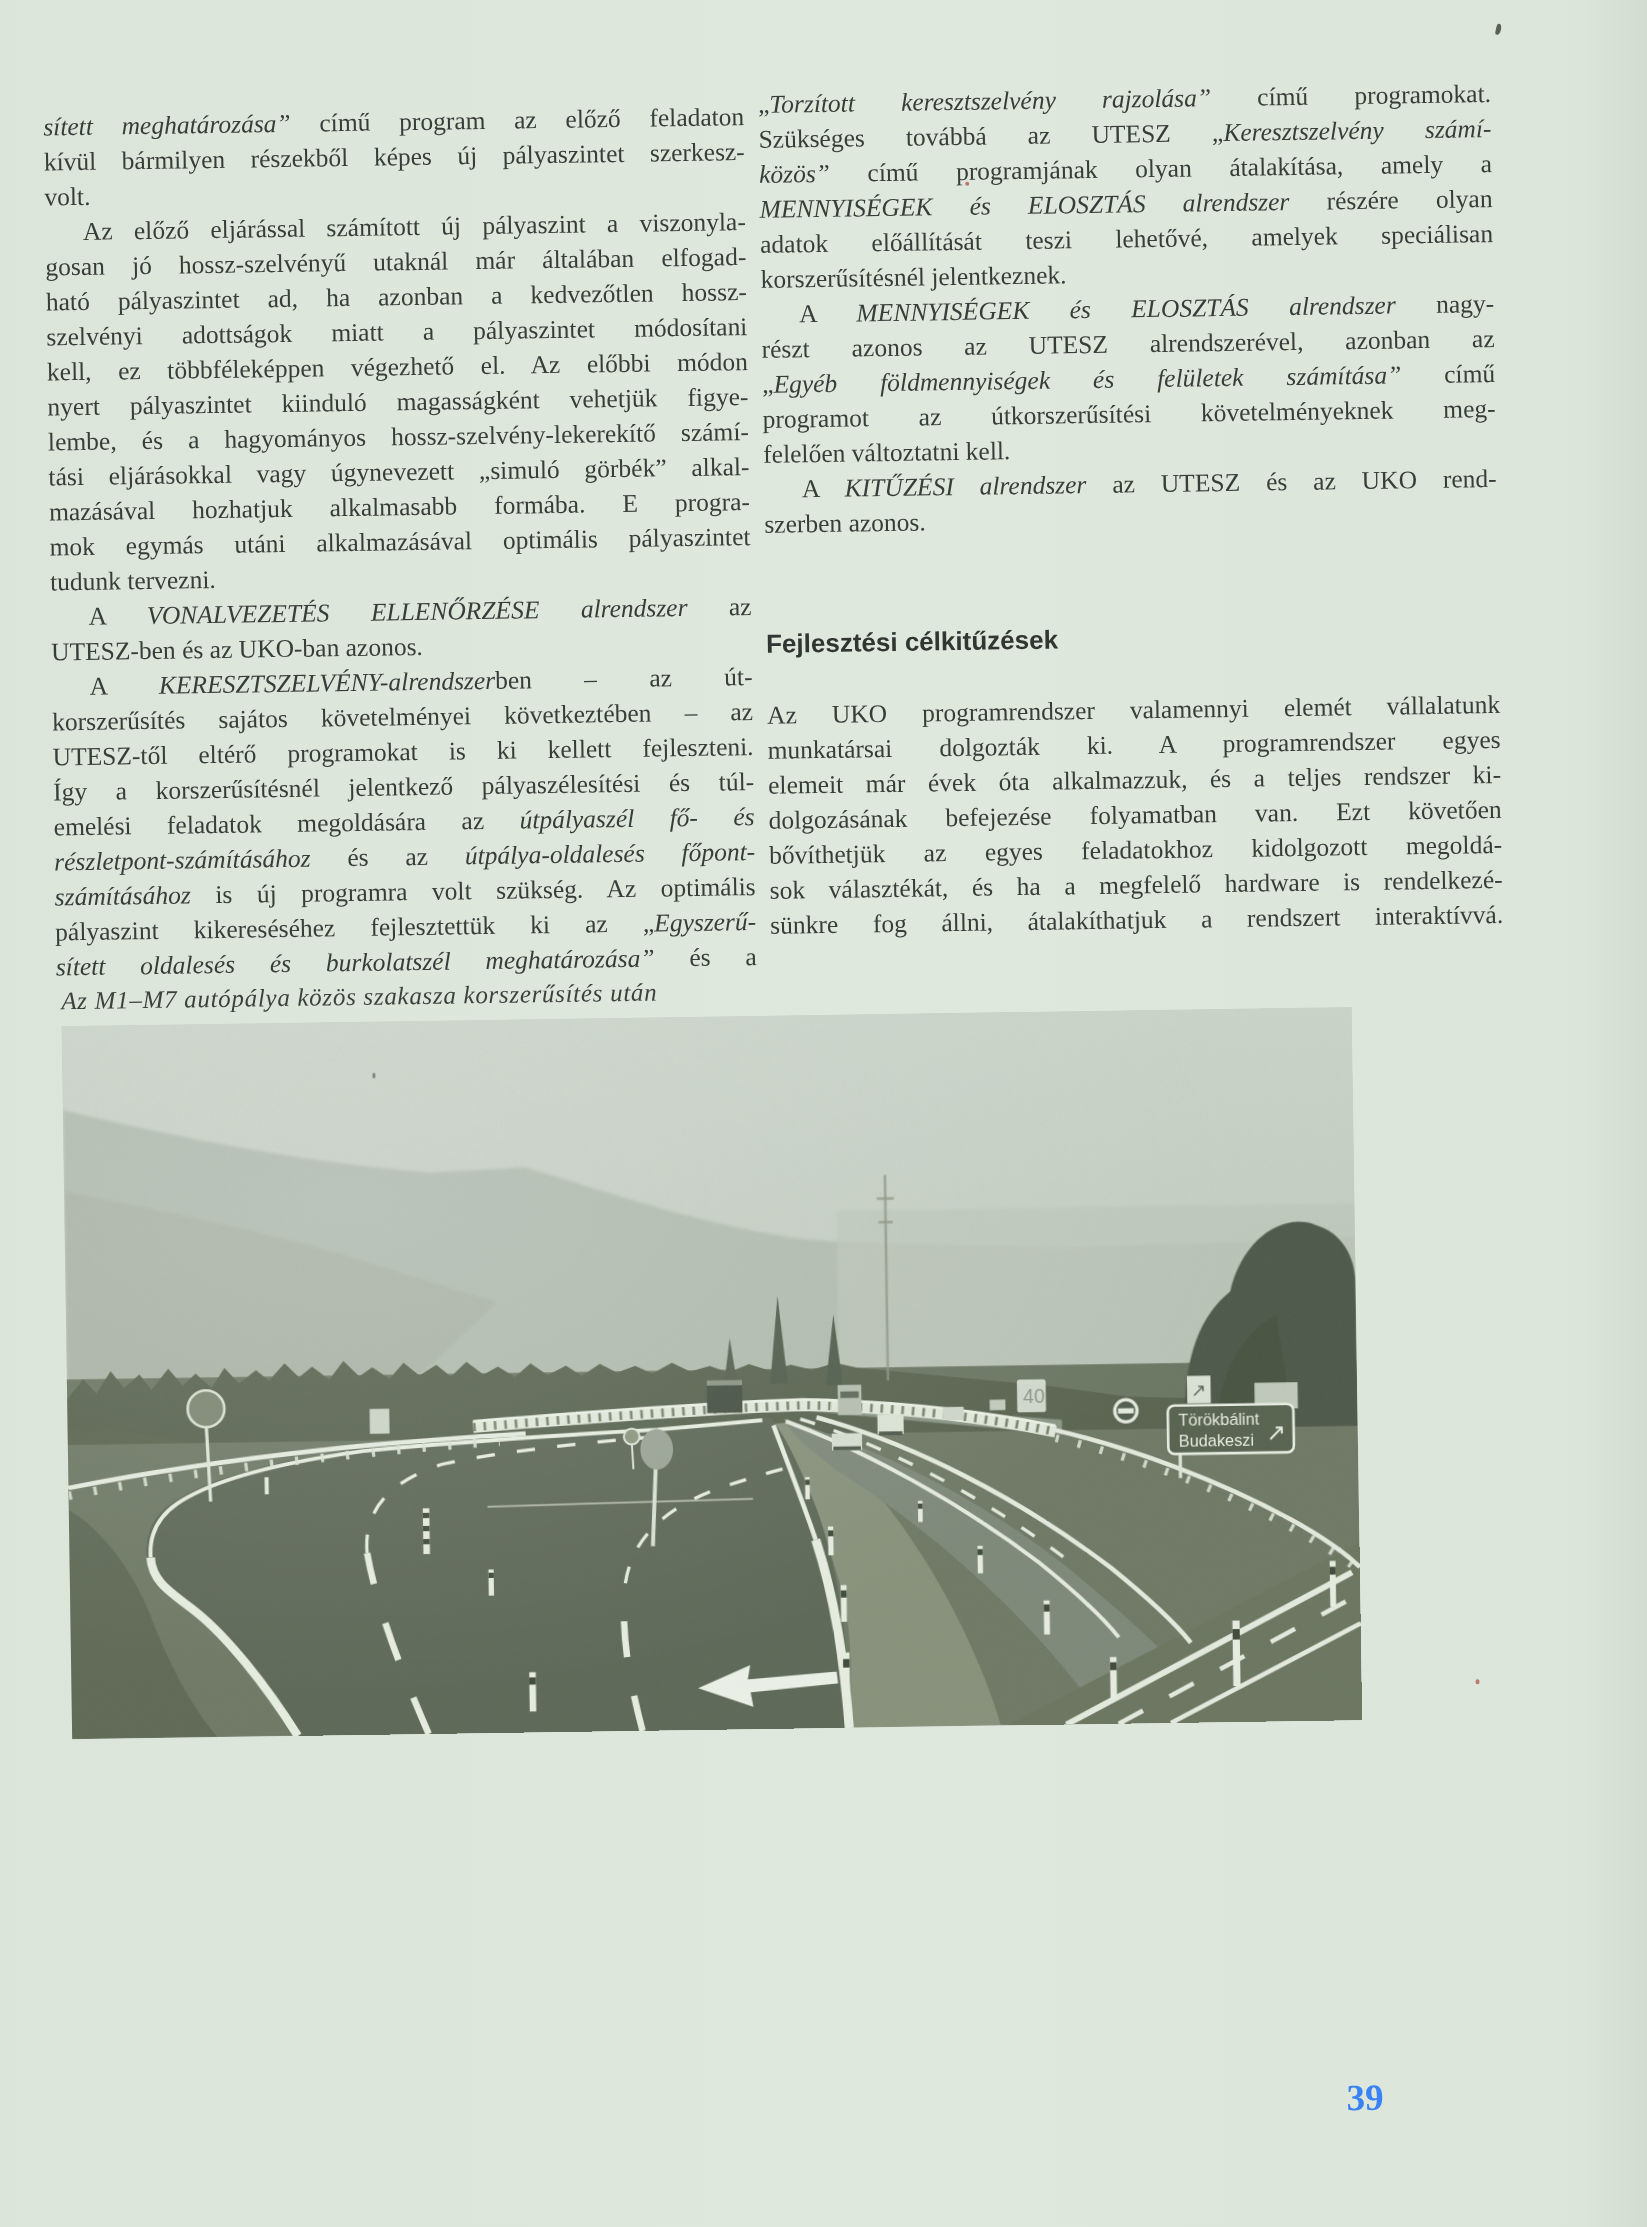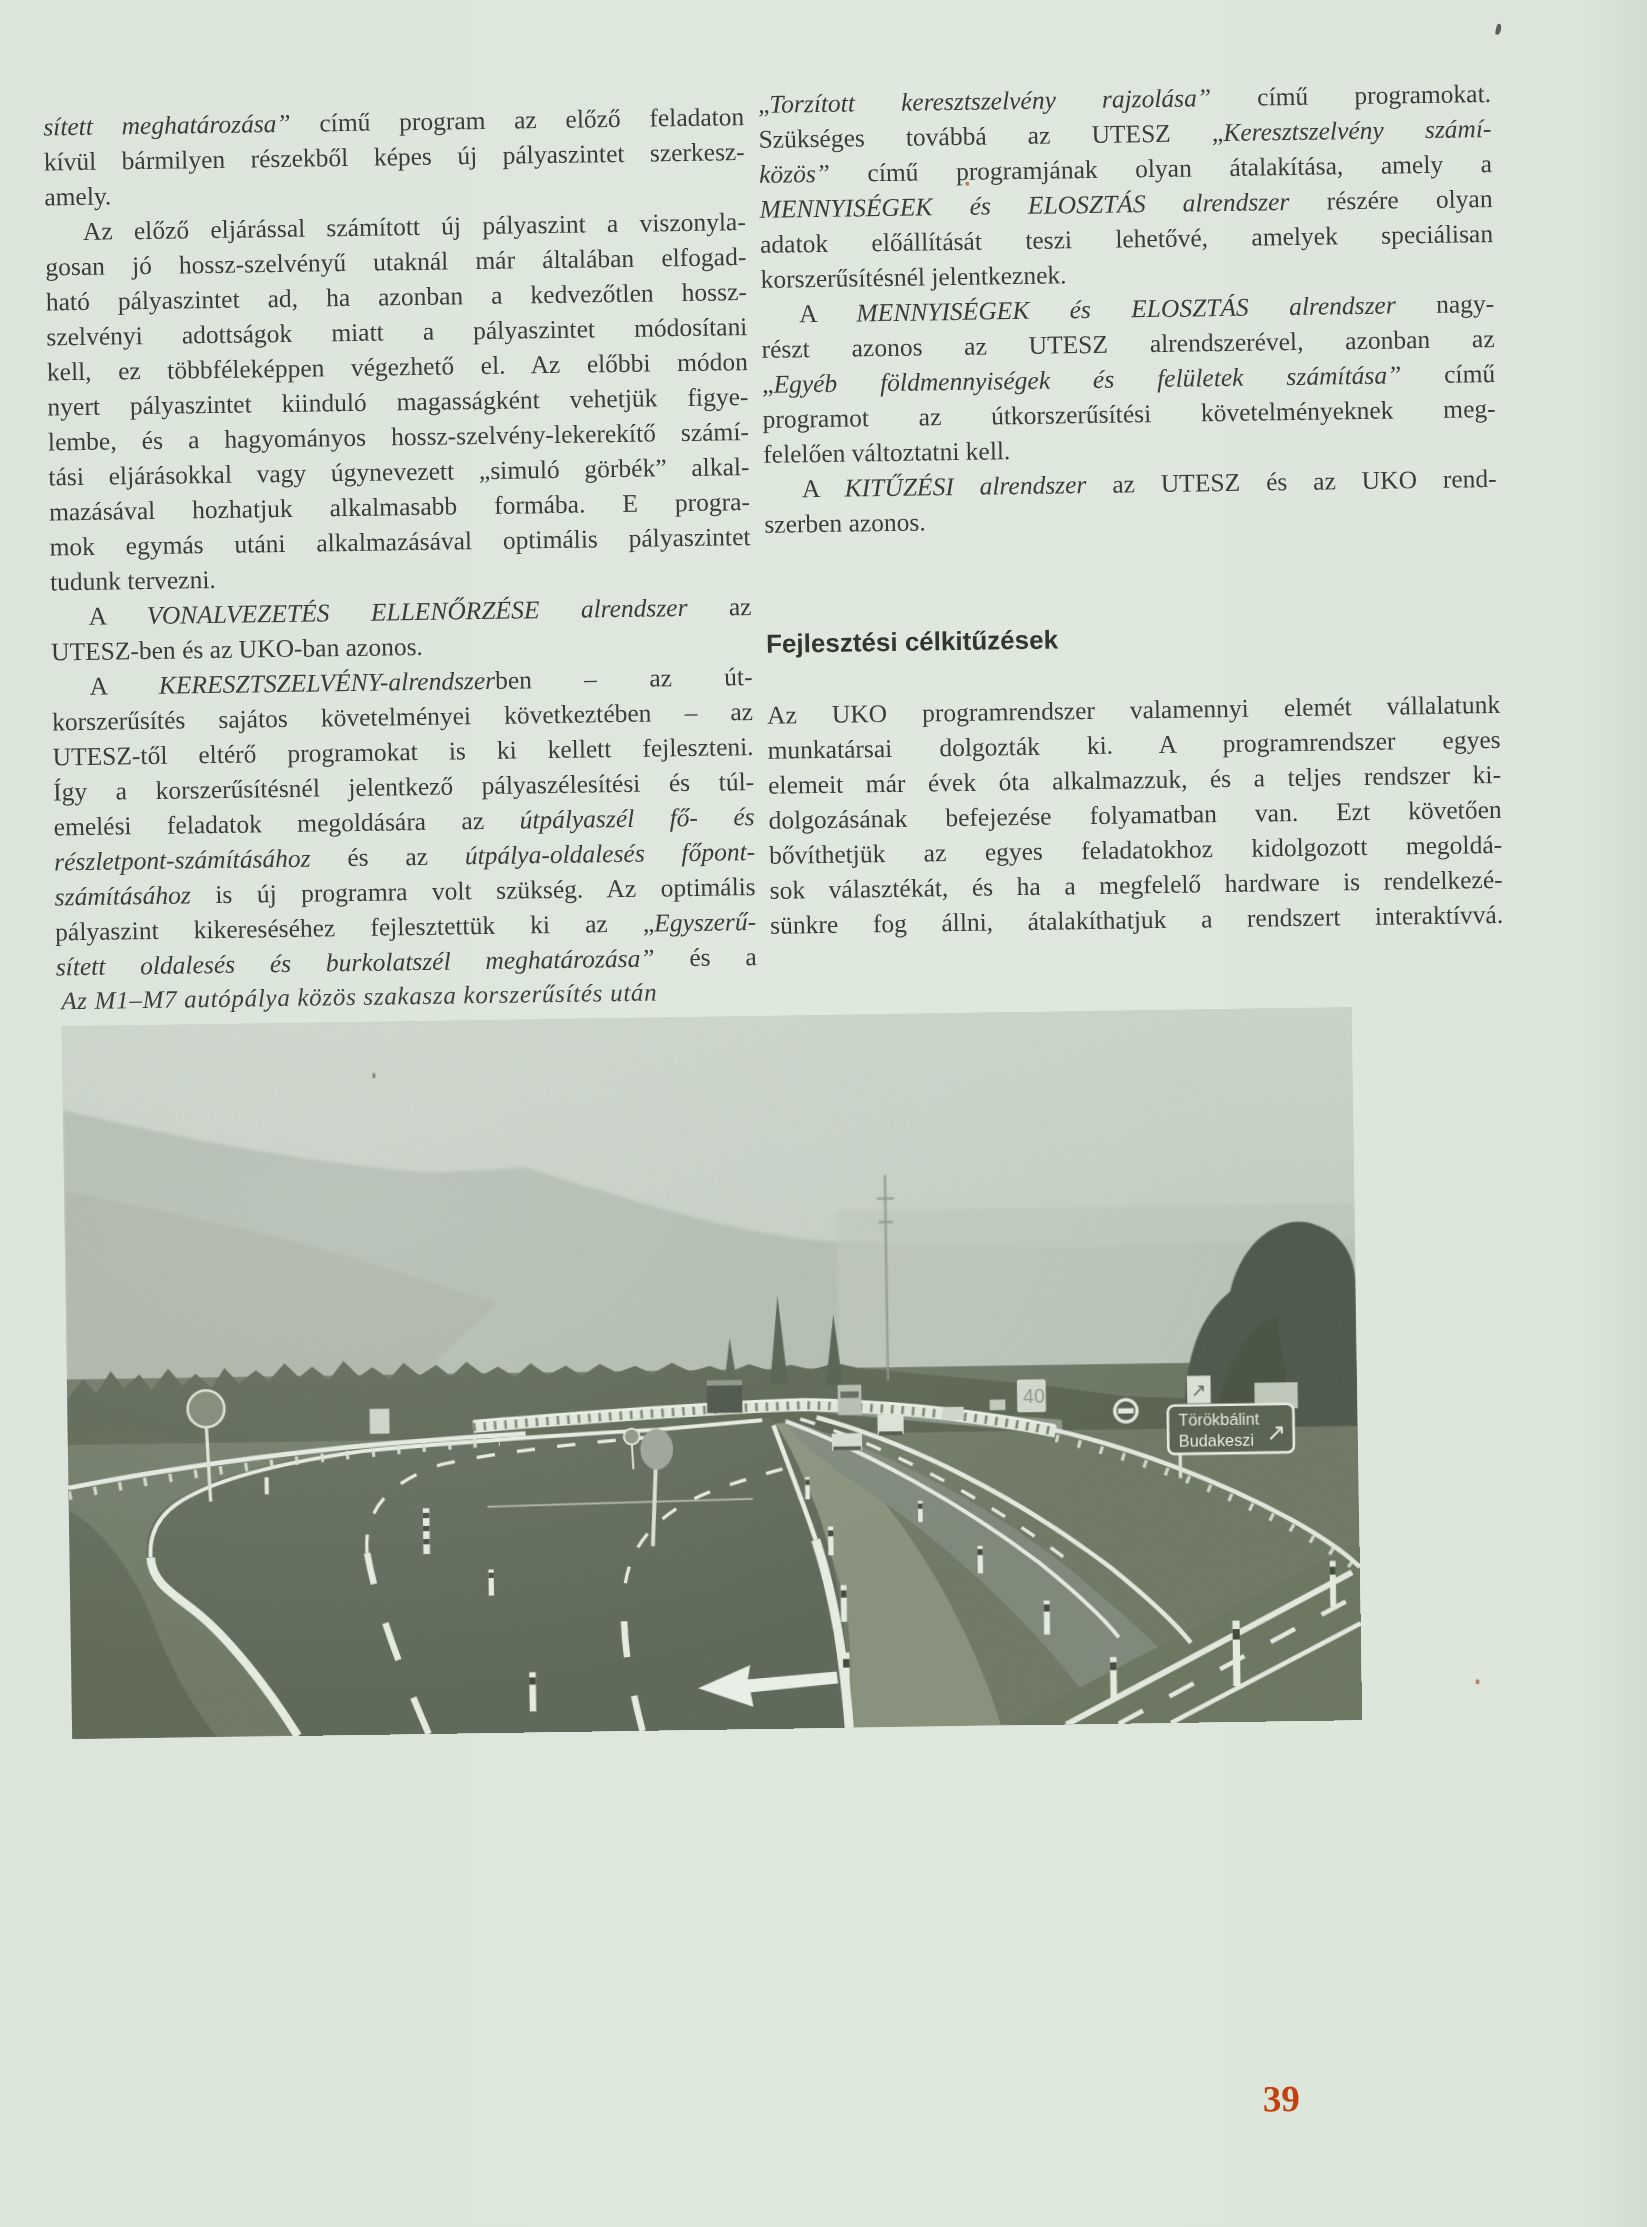--- a/index.html
+++ b/index.html
@@ -18,38 +18,38 @@
   #col-left{left:58px;top:98px;width:701px;}
   #col-right{left:773px;top:86px;width:733px;}
   .subhead{font-family:"Liberation Sans",sans-serif;font-weight:bold;
     font-size:26px;color:#313633;margin-top:85px;letter-spacing:0px;}
   .part2{margin-top:36px;}
   .caption{position:absolute;left:63px;top:976px;width:785px;
     font-style:italic;font-size:25px;color:#3c413e;letter-spacing:0.7px;}
   .photo{position:absolute;left:63px;top:1015px;width:1290px;height:713px;
     background:#c7d1c5;}
   .photo svg{display:block;width:100%;height:100%;}
-  .pageno{position:absolute;left:1248px;top:2084px;font-weight:bold;
-    font-size:37px;color:#c2410c;}
+  .pageno{position:absolute;left:1332px;top:2084px;font-weight:bold;
+    font-size:37px;color:#3b82f6;}
   .speck{position:absolute;border-radius:50%;}
   .s1{left:1512px;top:34px;width:4.6px;height:10.5px;background:#5a5f58;
       border-radius:40% 60% 60% 40%;transform:rotate(14deg);}
   .s2{left:979px;top:184px;width:3.9px;height:3.9px;background:#b55a4e;opacity:.8;}
   .s3{left:1467px;top:1689px;width:3.9px;height:4.6px;background:#b0584c;opacity:.75;}
   .s4{left:373px;top:1066px;width:3.3px;height:5.9px;background:#6b7166;opacity:.8;}
 </style>
 </head>
 <body>
 
 <div class="sheet">
 
   <div class="col" id="col-left">
       <div class="tline"><span class="it">sített meghatározása”</span><span> című program az előző feladaton</span></div>
       <div class="tline"><span>kívül bármilyen részekből képes új pályaszintet szerkesz-</span></div>
-      <div class="tline last"><span>amely.</span></div>
+      <div class="tline last"><span>volt.</span></div>
       <div class="tline ind"><span>Az előző eljárással számított új pályaszint a viszonyla-</span></div>
       <div class="tline"><span>gosan jó hossz-szelvényű utaknál már általában elfogad-</span></div>
       <div class="tline"><span>ható pályaszintet ad, ha azonban a kedvezőtlen hossz-</span></div>
       <div class="tline"><span>szelvényi adottságok miatt a pályaszintet módosítani</span></div>
       <div class="tline"><span>kell, ez többféleképpen végezhető el. Az előbbi módon</span></div>
       <div class="tline"><span>nyert pályaszintet kiinduló magasságként vehetjük figye-</span></div>
       <div class="tline"><span>lembe, és a hagyományos hossz-szelvény-lekerekítő számí-</span></div>
       <div class="tline"><span>tási eljárásokkal vagy úgynevezett „simuló görbék” alkal-</span></div>
       <div class="tline"><span>mazásával hozhatjuk alkalmasabb formába. E progra-</span></div>
       <div class="tline"><span>mok egymás utáni alkalmazásával optimális pályaszintet</span></div>

